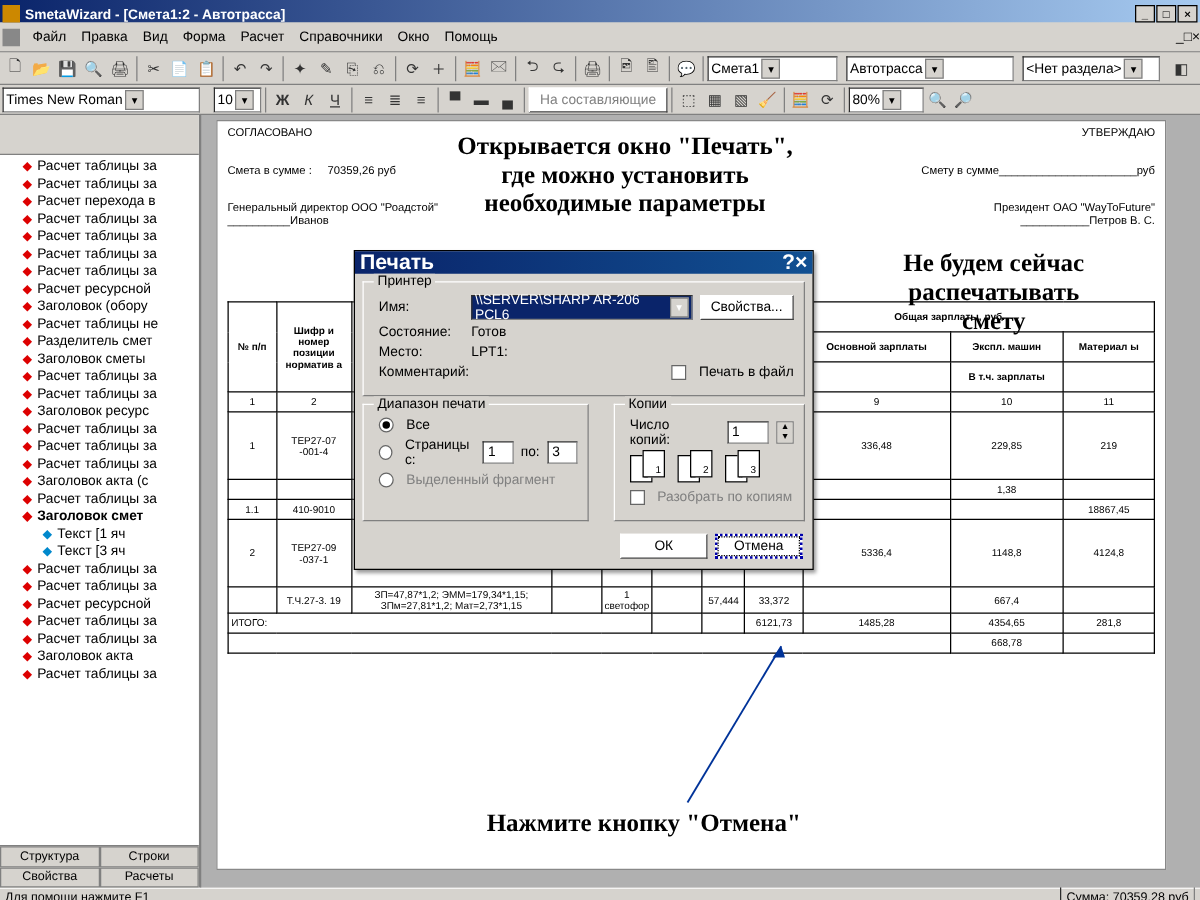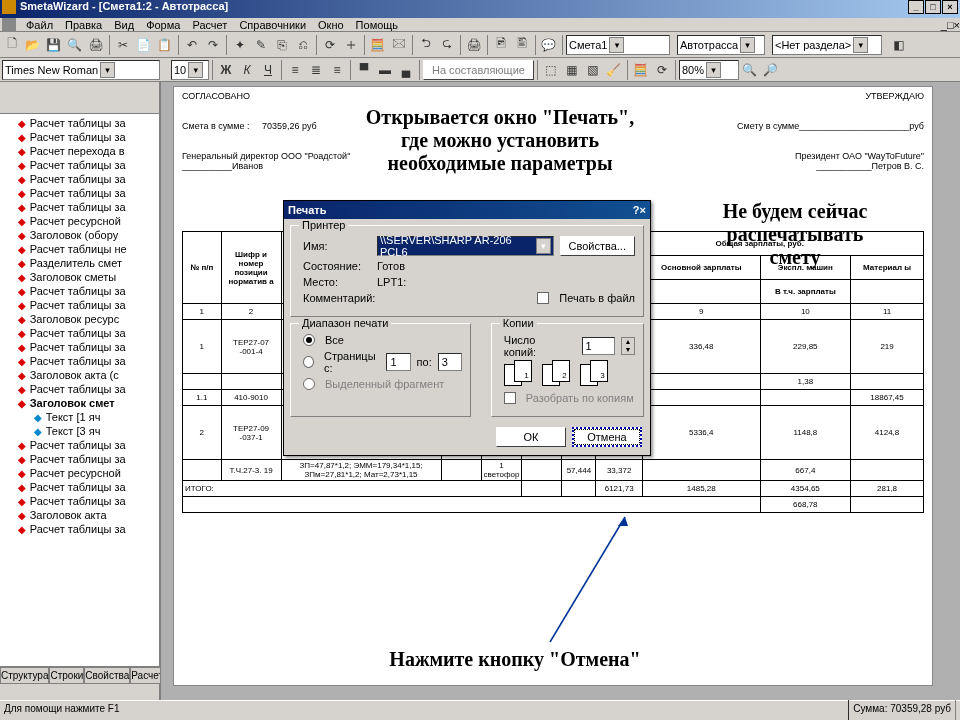--- a/index.html
+++ b/index.html
@@ -11,41 +11,41 @@
     width: 960px;
     height: 720px;
     overflow: hidden;
     position: relative;
   }
   .titlebar {
     height: 18px;
     background: linear-gradient(to right, #0a246a, #a6caf0);
     color: #fff;
     display: flex;
-    align-items: flex-start;
+    align-items: flex-end;
     padding: 0 2px;
     font-size: 11px;
     font-weight: bold;
   }
   .titlebar .spacer { flex: 1; }
   .titlebar .win-btn {
     width: 16px; height: 14px;
     background: #d6d3ce;
     border: 1px solid #000;
     margin-left: 1px;
     display: flex;
     align-items: center;
     justify-content: center;
     font-size: 9px;
     color: #000;
     font-weight: bold;
     line-height: 1;
   }
   .menubar {
-    height: 14px;
+    height: 24px;
     background: #d6d3ce;
     border-bottom: 1px solid #808080;
     display: flex;
     align-items: center;
     padding-left: 2px;
   }
   .menubar .sysicon {
     width: 14px; height: 14px;
     background: #888;
     margin-right: 4px;
@@ -138,21 +138,21 @@
     font-size: 10px;
   }
   .treelist .ti.bold { font-weight: bold; }
   .treelist .ti.sub { padding-left: 34px; }
   .treelist .ti.sub .bullet { color: #08c; }
   .treebottom {
     height: 34px;
     background: #d6d3ce;
     border-top: 1px solid #808080;
     display: flex;
-    flex-direction: row;
+    flex-direction: column;
   }
   .treebottom .tabrow {
     display: flex;
     height: 17px;
     font-size: 10px;
   }
   .treebottom .tab {
     flex: 1;
     display: flex;
     align-items: center;
@@ -224,21 +224,21 @@
     z-index: 50;
   }
   .dialog .dlgtitle {
     height: 18px;
     background: linear-gradient(to right, #0a246a, #115092);
     color: #fff;
     padding: 0 4px;
     display: flex;
     align-items: center;
     font-weight: bold;
-    font-size: 11px;
+    font-size: 17px;
   }
   .dialog .dlgtitle .spacer { flex: 1; }
   .dialog .body { padding: 6px; }
   .groupbox {
     border: 1px solid #808080;
     border-top-color:#fff;
     border-left-color:#fff;
     position: relative;
     margin-bottom: 6px;
     padding: 10px 8px 8px 12px;
@@ -390,21 +390,21 @@
   <span class="sep"></span>
   <span class="tbtn">🖻</span>
   <span class="tbtn">🖺</span>
   <span class="sep"></span>
   <span class="tbtn">💬</span>
   <span class="sep"></span>
   <div class="combo" style="width:104px">
     <span>Смета1</span>
     <span class="dd">▾</span>
   </div>
-  <div class="combo" style="width:88px;margin-left:6px">
+  <div class="combo" style="width:134px;margin-left:6px">
     <span>Автотрасса</span>
     <span class="dd">▾</span>
   </div>
   <div class="combo" style="width:110px;margin-left:6px">
     <span>&lt;Нет раздела&gt;</span>
     <span class="dd">▾</span>
   </div>
   <span class="tbtn" style="margin-left:6px">◧</span>
 </div>
 

